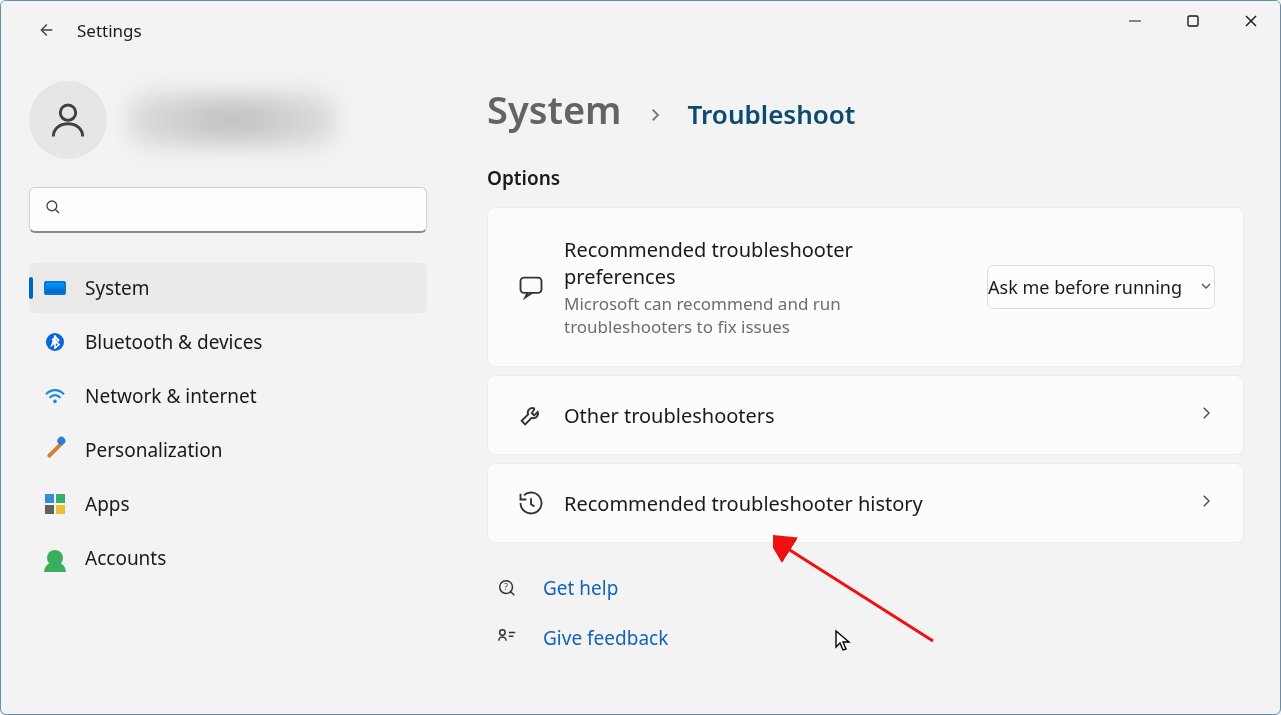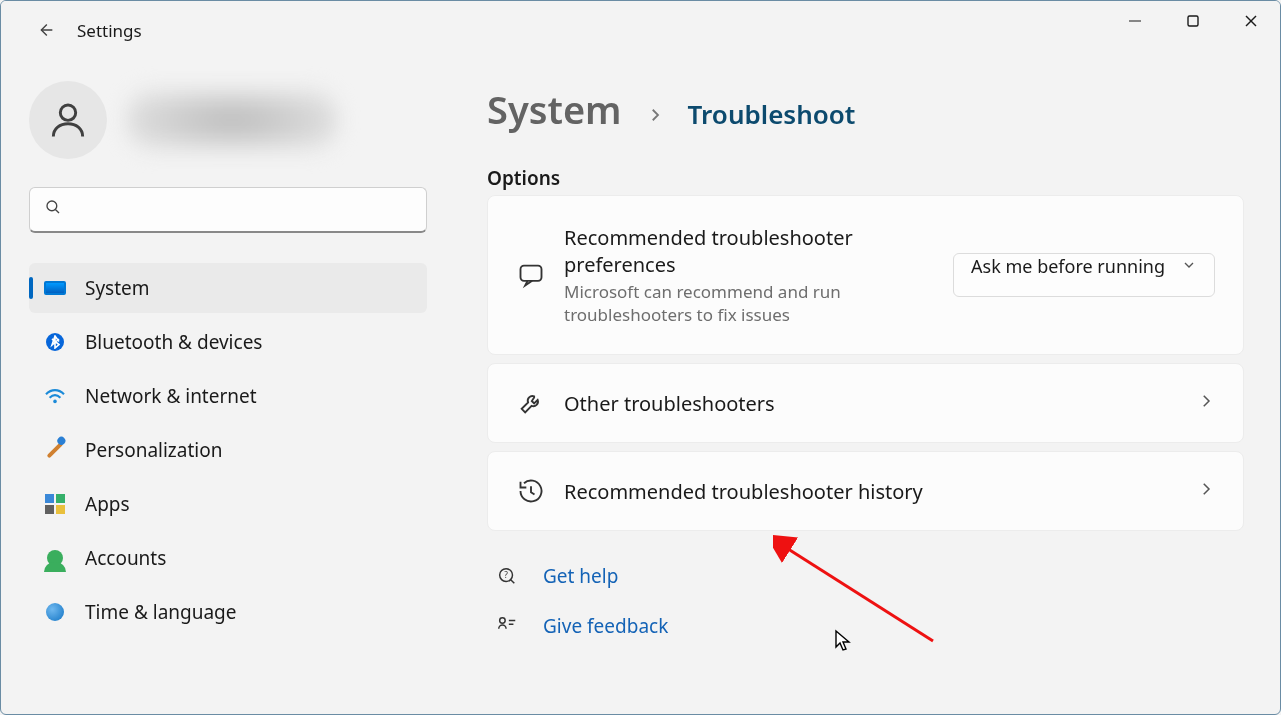--- a/index.html
+++ b/index.html
@@ -141,21 +141,21 @@
   .main::-webkit-scrollbar-thumb{background:#c0c0c0;border-radius:4px;}
 
   .breadcrumb{
     display:flex; align-items:baseline; gap:24px;
     margin-bottom:30px;
   }
   .bc-parent{ font-size:38px; font-weight:600; color:#636363;}
   .bc-sep{ font-size:26px; color:#777; }
   .bc-current{ font-size:26px; font-weight:600; color:#0c4a6e;}
 
-  .section-label{ font-size:19px; font-weight:600; margin-bottom:4px;}
+  .section-label{ font-size:19px; font-weight:600; margin-bottom:16px;}
 
   .card{
     background:#fcfcfc;
     border:1px solid #ececec;
     border-radius:8px;
     display:flex; align-items:center;
     padding:20px 28px;
     margin-bottom:8px;
     gap:18px;
     min-height:80px;
@@ -165,22 +165,22 @@
   .card .body{ flex:1;}
   .card .title{ font-size:20px; }
   .card .sub{ font-size:17px; color:#6e6e6e; margin-top:2px; }
   .card.tall{ padding:28px 28px; }
 
   .select-box{
     height:44px;
     border:1px solid #dcdcdc;
     border-radius:6px;
     background:#fdfdfd;
-    display:flex; 
-    padding:0 17px; gap:16px;
+    display:flex; align-items:center;
+    padding:0 0; gap:16px;
     font-size:18px;
     cursor:pointer;
   }
   .chevron{ color:#555; }
 
   .link-row{
     display:flex; align-items:center; gap:24px;
     padding:12px 8px;
     margin-top:20px;
   }
@@ -300,26 +300,20 @@
             </span>
           </span>
         <span class="nav-label">Apps</span>
       </div>
       <div class="nav-item">
         <span class="nav-ico">
             <span class="ico-acct"></span>
           </span>
         <span class="nav-label">Accounts</span>
       </div>
-      <div class="nav-item">
-        <span class="nav-ico">
-            <span class="ico-time"></span>
-          </span>
-        <span class="nav-label">Time &amp; language</span>
-      </div>
     </nav>
   </aside>
 
   <main class="main">
     <div class="breadcrumb">
       <span class="bc-parent">System</span>
       <span class="bc-sep">
         <svg width="18" height="18" viewBox="0 0 24 24" fill="none" stroke="currentColor" stroke-width="2.4">
             <path d="M9 5l7 7-7 7"></path>
           </svg>

